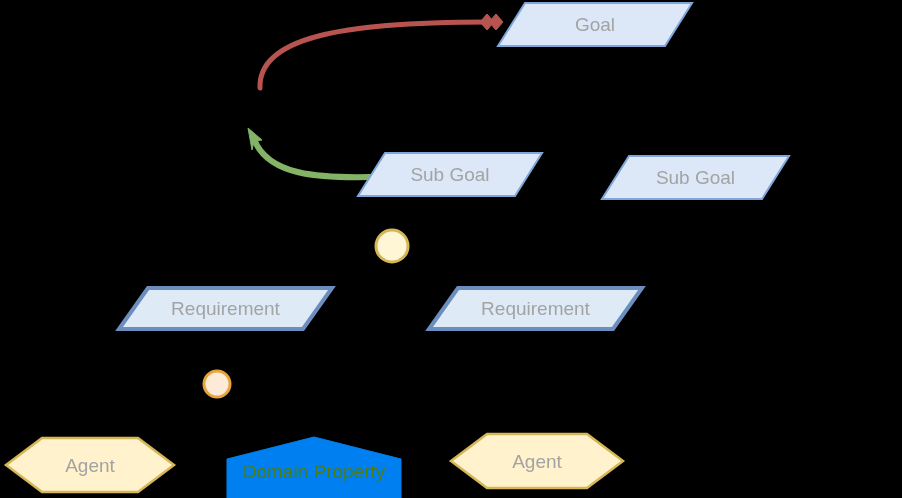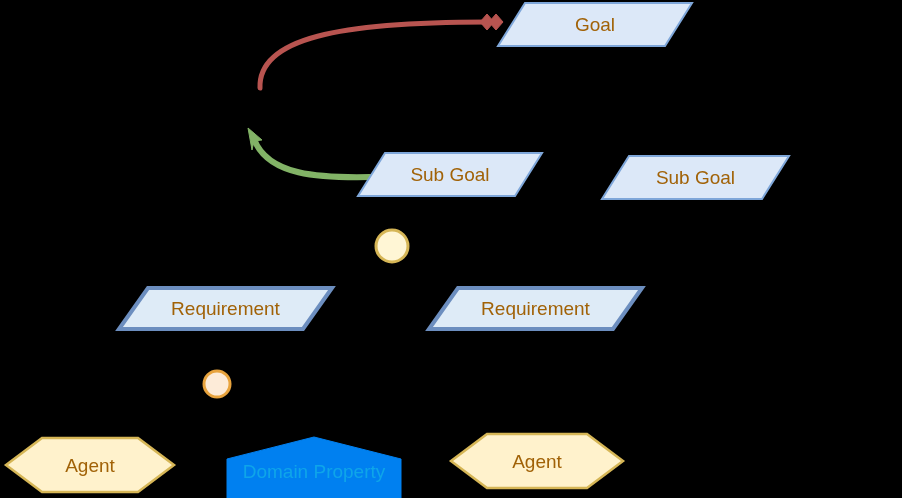--- a/index.html
+++ b/index.html
@@ -26,26 +26,26 @@
     position: absolute;
     left: 0;
     top: 0;
     overflow: visible;
   }
   .node-label {
     position: relative;
     z-index: 2;
     font-size: 19px;
     line-height: 1;
-    color: #a16207;
+    color: #a3a3a3;
     white-space: nowrap;
     user-select: none;
   }
   .node-label.inverted {
-    color: #0ea5e9;
+    color: #4d7c0f;
   }
   .edge {
     position: absolute;
     left: 0;
     top: 0;
     width: 902px;
     height: 498px;
     overflow: visible;
     pointer-events: none;
   }

